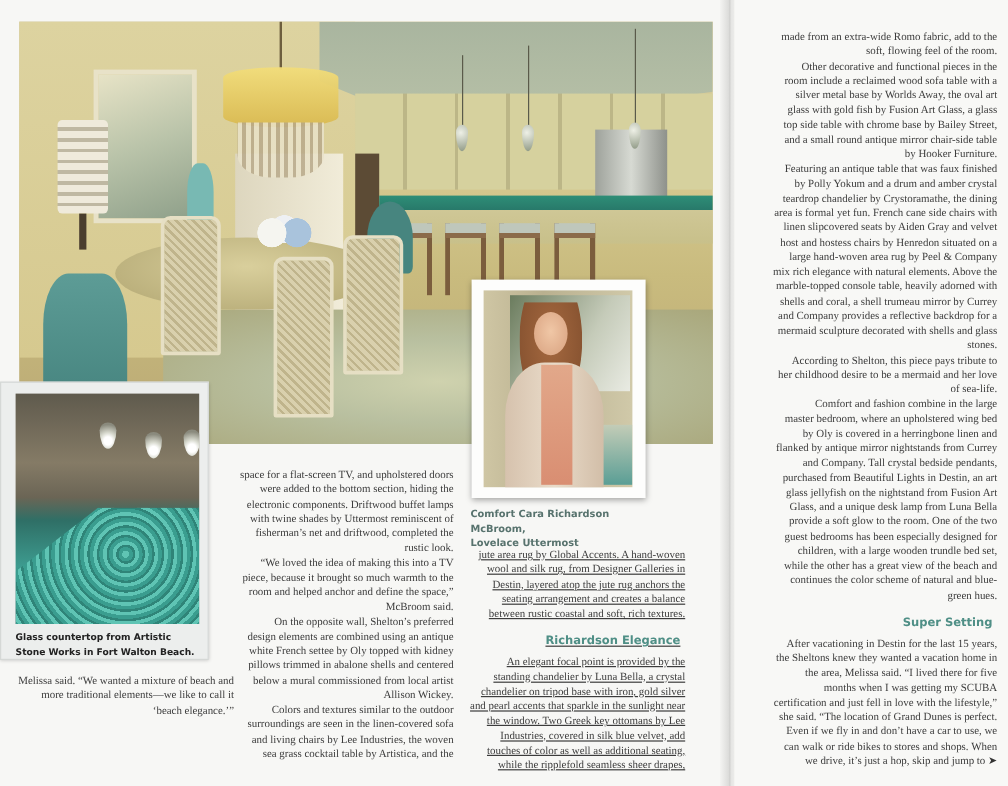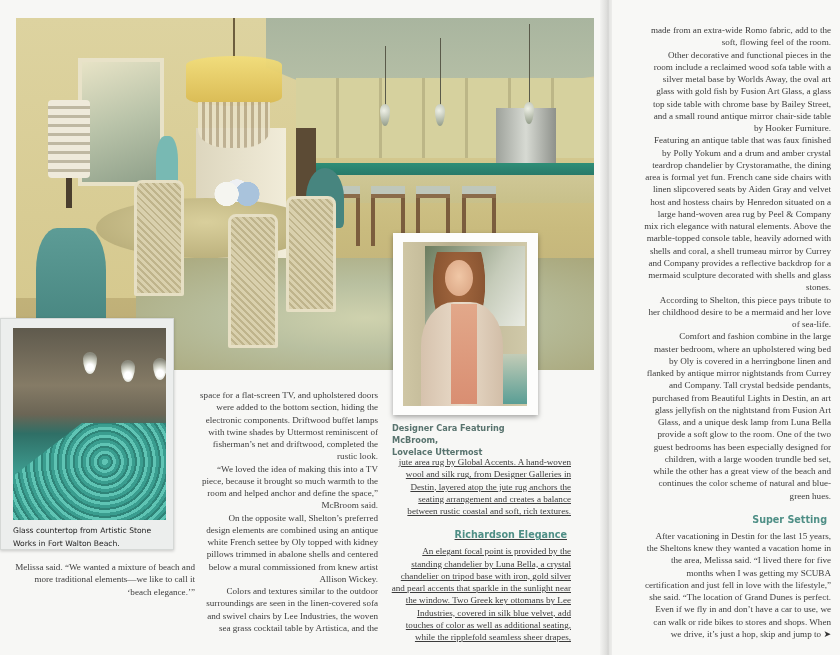--- a/index.html
+++ b/index.html
@@ -70,21 +70,21 @@
     position: absolute; left: 12px; top: 9px; width: 153px; height: 192px; overflow: hidden;
     background: linear-gradient(180deg, #5f5a4d 0%, #857b66 30%, #6b6555 45%, #2f6f66 55%, #3d9b8f 75%, #2a6f68 100%);
   }
   .glass-top { position: absolute; left: 0; top: 95px; width: 153px; height: 97px;
     background: repeating-radial-gradient(circle at 60% 40%, #5fc4b4 0 3px, #3a9d8f 3px 6px, #2f8478 6px 8px);
     clip-path: polygon(45% 0, 100% 0, 100% 100%, 0 100%, 0 55%); }
   .glass-pendant { position: absolute; width: 14px; height: 22px; border-radius: 50% 50% 50% 50% / 30% 30% 70% 70%;
     background: radial-gradient(circle at 50% 70%, #ffffff 20%, #d8dacf 40%, #8a8a7d 80%); }
   .inset-caption {
     position: absolute; left: 12px; top: 205px; width: 155px;
-    font-family: "DejaVu Sans", sans-serif; font-size: 7.6px; font-weight: normal; line-height: 13px; color: #222;
+    font-family: "DejaVu Sans", sans-serif; font-size: 7.6px; font-weight: bold; line-height: 13px; color: #222;
   }
 
   
   .portrait {
     position: absolute; left: 393px; top: 233px; width: 145px; height: 182px;
     background: #fdfdfc; box-shadow: 0 2px 5px rgba(0,0,0,.35);
   }
   .portrait .photo {
     position: absolute; left: 10px; top: 9px; width: 124px; height: 164px; overflow: hidden;
     background: linear-gradient(90deg, #cfc6a4 0%, #b9b08f 40%, #d0c9a9 100%);
@@ -172,33 +172,33 @@
       <div class="photo">
         <div class="painting"></div>
         <div class="settee"></div>
         <div class="hair"></div>
         <div class="cardigan"></div>
         <div class="blouse"></div>
         <div class="face"></div>
       </div>
     </div>
     <div class="portrait-caption">
-      <div>Designer Cara Featuring McBroom,</div>
+      <div>Comfort Cara Richardson McBroom,</div>
       <div>Lovelace Uttermost</div>
     </div>
 
     <div class="col col-a">
       <p>Melissa said. “We wanted a mixture of beach and more traditional elements—we like to call it ‘beach elegance.’”</p>
     </div>
 
     <div class="col col-b">
       <p>space for a flat-screen TV, and upholstered doors were added to the bottom section, hiding the electronic components. Driftwood buffet lamps with twine shades by Uttermost reminiscent of fisherman’s net and driftwood, completed the rustic look.</p>
       <p class="indent">“We loved the idea of making this into a TV piece, because it brought so much warmth to the room and helped anchor and define the space,” McBroom said.</p>
-      <p class="indent">On the opposite wall, Shelton’s preferred design elements are combined using an antique white French settee by Oly topped with kidney pillows trimmed in abalone shells and centered below a mural commissioned from knew artist Allison Wickey.</p>
-      <p class="indent">Colors and textures similar to the outdoor surroundings are seen in the linen-covered sofa and swivel chairs by Lee Industries, the woven sea grass cocktail table by Artistica, and the</p>
+      <p class="indent">On the opposite wall, Shelton’s preferred design elements are combined using an antique white French settee by Oly topped with kidney pillows trimmed in abalone shells and centered below a mural commissioned from local artist Allison Wickey.</p>
+      <p class="indent">Colors and textures similar to the outdoor surroundings are seen in the linen-covered sofa and living chairs by Lee Industries, the woven sea grass cocktail table by Artistica, and the</p>
     </div>
 
     <div class="col col-c">
       <p>jute area rug by Global Accents. A hand-woven wool and silk rug, from Designer Galleries in Destin, layered atop the jute rug anchors the seating arrangement and creates a balance between rustic coastal and soft, rich textures.</p>
       <h3 class="subhead">Richardson Elegance</h3>
       <p>An elegant focal point is provided by the standing chandelier by Luna Bella, a crystal chandelier on tripod base with iron, gold silver and pearl accents that sparkle in the sunlight near the window. Two Greek key ottomans by Lee Industries, covered in silk blue velvet, add touches of color as well as additional seating, while the ripplefold seamless sheer drapes,</p>
     </div>
   </div>
 
   <div class="gutter"></div>

